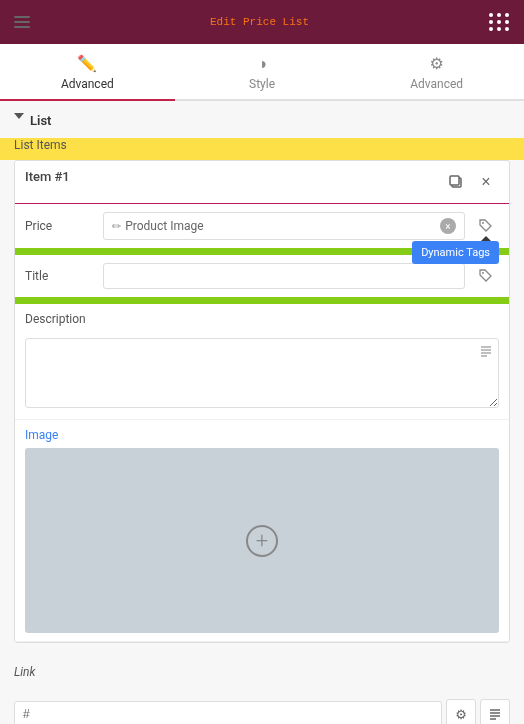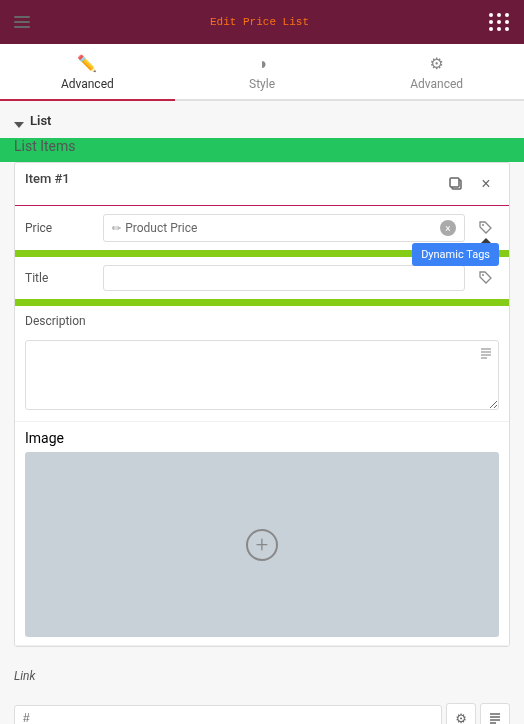--- a/index.html
+++ b/index.html
@@ -76,41 +76,41 @@
 
     
     .content {
       background: #f7f7f7;
       padding: 0;
     }
 
     
     .section-header {
       display: flex;
-      align-items: flex-end;
+      align-items: flex-start;
       gap: 6px;
       padding: 12px 14px 10px;
       background: #f7f7f7;
       font-weight: 600;
       font-size: 13px;
       color: #333;
     }
     .chevron-down {
       width: 0; height: 0;
       border-left: 5px solid transparent;
       border-right: 5px solid transparent;
       border-top: 6px solid #555;
       display: inline-block;
     }
 
     .list-items-label {
       padding: 0 14px 8px;
-      font-size: 14px;
+      font-size: 12px;
       color: #555;
-      background: #22c55e;
+      background: #fde047;
     }
 
     
     .item-card {
       background: white;
       margin: 0 14px 12px;
       border: 1px solid #ddd;
       border-radius: 3px;
     }
     .item-card-header {
@@ -270,22 +270,22 @@
       font-size: 13px;
       cursor: pointer;
     }
 
     
     .image-field {
       padding: 8px 10px;
       border-bottom: 1px solid #f0f0f0;
     }
     .image-label {
-      font-size: 14px;
-      color: #000000;
+      font-size: 12px;
+      color: #3b82f6;
       margin-bottom: 6px;
     }
     .image-placeholder {
       background: #c8d0d8;
       border-radius: 3px;
       height: 185px;
       display: flex;
       align-items: center;
       justify-content: center;
       cursor: pointer;
@@ -428,21 +428,21 @@
           <span style="font-size:16px; color:#666;">×</span>
         </button>
       </div>
     </div>
 
     <div class="field-row">
       <span class="field-label">Price</span>
       <div class="price-field">
         <div class="price-field-text">
           <span style="color:#888; font-size:11px;">✏</span>
-          <span>Product Price</span>
+          <span>Product Image</span>
         </div>
         <div class="price-field-clear">×</div>
       </div>
       <div class="tooltip-container">
         <button class="tag-icon-btn">
           <svg width="14" height="14" viewBox="0 0 14 14">
             <path d="M1 1h5l6 6-5 5-6-6V1z" stroke="#888" stroke-width="1.3" fill="none"></path>
             <circle cx="4" cy="4" r="1" fill="#888"></circle>
           </svg>
         </button>

